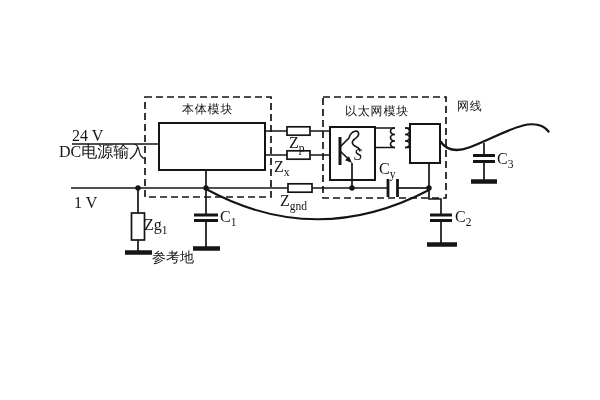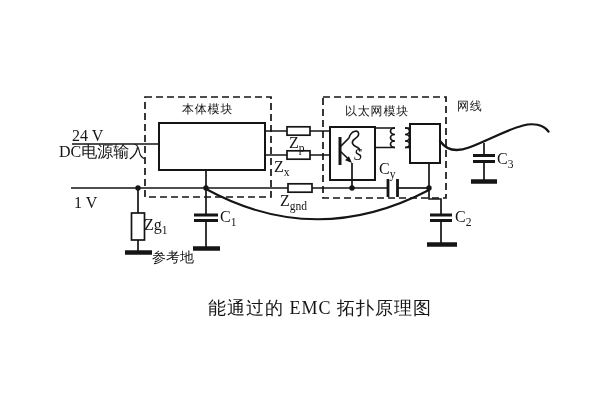--- a/index.html
+++ b/index.html
@@ -123,14 +123,13 @@
   <div class="lbl" style="left:289px;top:135px;"><span>Z</span><sub>p</sub></div>
   <div class="lbl" style="left:274px;top:159px;"><span>Z</span><sub>x</sub></div>
   <div class="lbl" style="left:280px;top:193px;"><span>Z</span><sub>gnd</sub></div>
 
   <div class="lbl italic" style="left:354px;top:147px;">S</div>
   <div class="lbl" style="left:379px;top:161px;"><span>C</span><sub>y</sub></div>
 
   <div class="lbl" style="left:455px;top:209px;text-align:right;"><span>C</span><sub>2</sub></div>
   <div class="lbl" style="left:497px;top:151px;"><span>C</span><sub>3</sub></div>
 
-  <div class="caption">能通过的 EMC 拓扑原理图</div>
 </div>
 
 </body></html>

